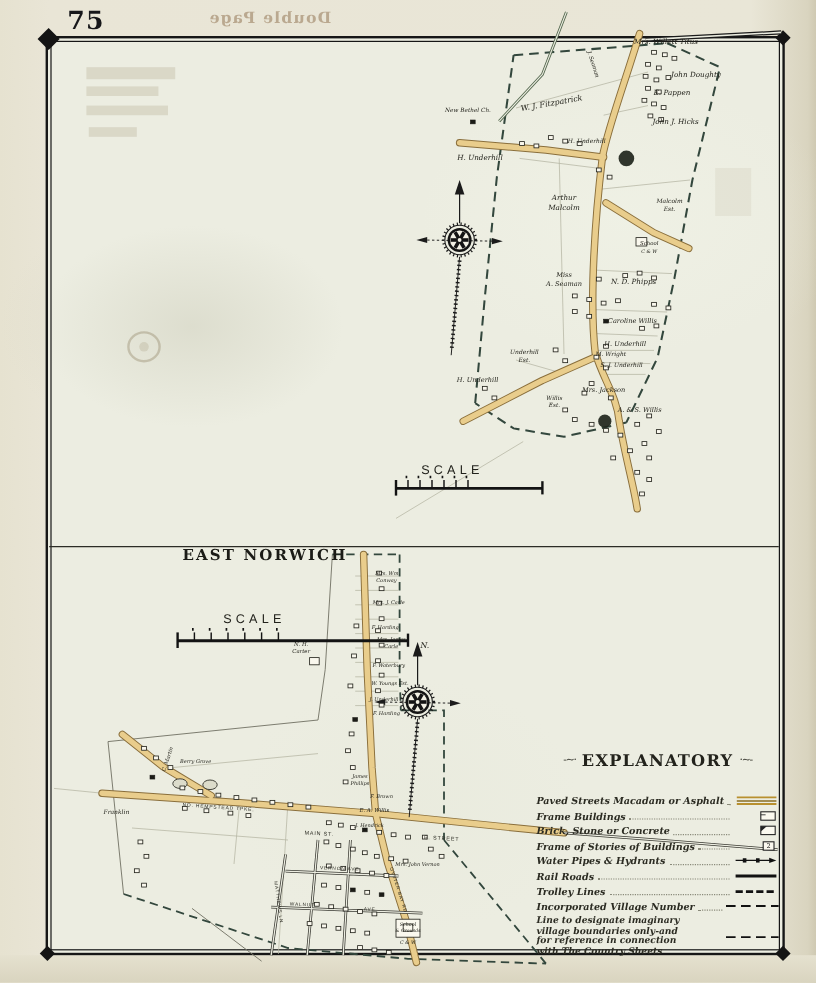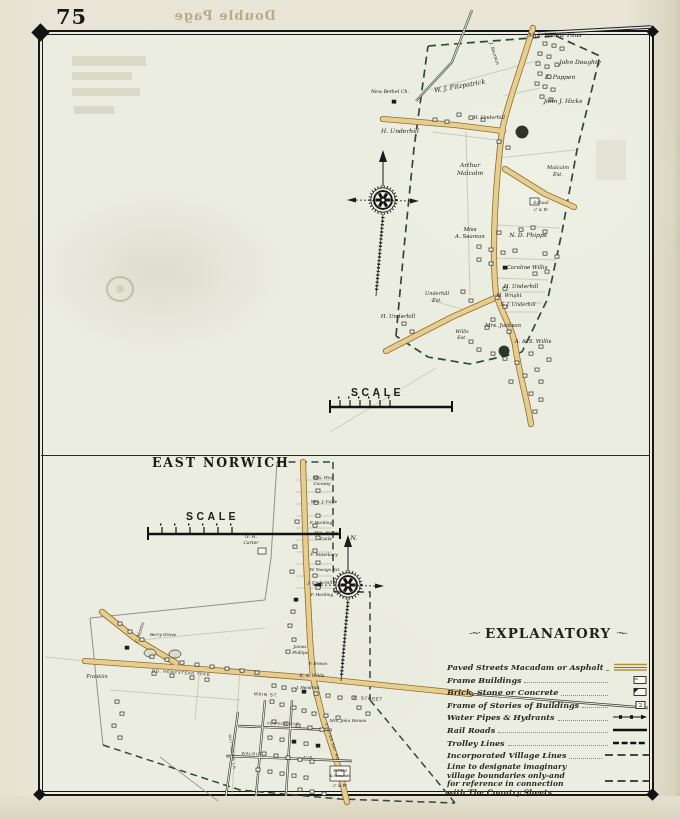--- a/index.html
+++ b/index.html
@@ -53,21 +53,21 @@
   .owner{font-style:italic;}
   .street{font-family:"Liberation Sans",sans-serif;letter-spacing:.7px;fill:#2c2c24;font-style:normal;}
   .sbar{stroke:#131313;}
   .ghost{stroke:rgba(148,136,104,.4);fill:none;}
   .ghostf{fill:rgba(156,143,110,.22);}
   
   .ovl{position:absolute;color:#1b1b16;}
   .jer-title{left:452px;top:426px;width:180px;text-align:center;font-size:16px;font-weight:bold;
     letter-spacing:8px;}
   .en-title{left:152px;top:455px;font-size:12.5px;font-weight:bold;letter-spacing:1.8px;}
-  .scale-lbl{font-size:10.5px;font-weight:bold;letter-spacing:3.5px;font-family:"Liberation Sans",sans-serif;color:#22221c;}
+  .scale-lbl{font-size:10.5px;font-weight:normal;letter-spacing:3.5px;font-family:"Liberation Sans",sans-serif;color:#22221c;}
   #scale1{left:351px;top:386px;}
   #scale2{left:186px;top:510px;}
   
   .legend{position:absolute;left:447px;top:623px;width:202px;color:#23231c;}
   .lg-title-row{text-align:center;margin-bottom:20px;white-space:nowrap;}
   .lg-title{font-size:13.5px;font-weight:bold;letter-spacing:1px;}
   .lg-fl{font-size:9px;color:#3a3a32;letter-spacing:-1px;position:relative;top:-2px;}
   .lg-row{display:flex;align-items:center;margin-bottom:2.6px;height:10px;justify-content:center;}
   .lg-label{font-size:8px;font-style:italic;font-weight:bold;white-space:nowrap;color:#2b2b22;}
   .lg-lead{flex:1;border-bottom:1px dotted #8a8a7a;margin:0 3px;height:6px;}
@@ -504,21 +504,21 @@
         <div class="lg-row">
           <span class="lg-label">Trolley Lines</span>
           <span class="lg-lead"></span>
           <span class="lg-sym">
             <svg width="38" height="10">
               <line x1="2" y1="5" x2="36" y2="5" stroke="#111" stroke-width="2.4" stroke-dasharray="6,2.6"></line>
             </svg>
           </span>
         </div>
         <div class="lg-row">
-          <span class="lg-label">Incorporated Village Lines</span>
+          <span class="lg-label">Incorporated Village Number</span>
           <span class="lg-lead"></span>
           <span class="lg-sym">
             <svg width="44" height="10">
               <line x1="0" y1="5" x2="44" y2="5" stroke="#111" stroke-width="1.5" stroke-dasharray="8,4.5"></line>
             </svg>
           </span>
         </div>
       </div>
     <div class="lg-note">
       <div class="lg-note-lines" id="legend-note-lines">

